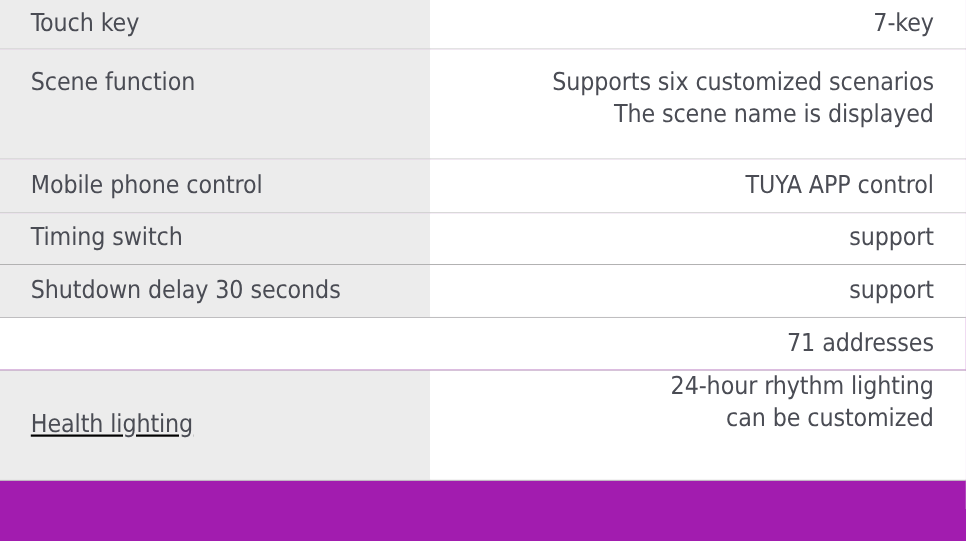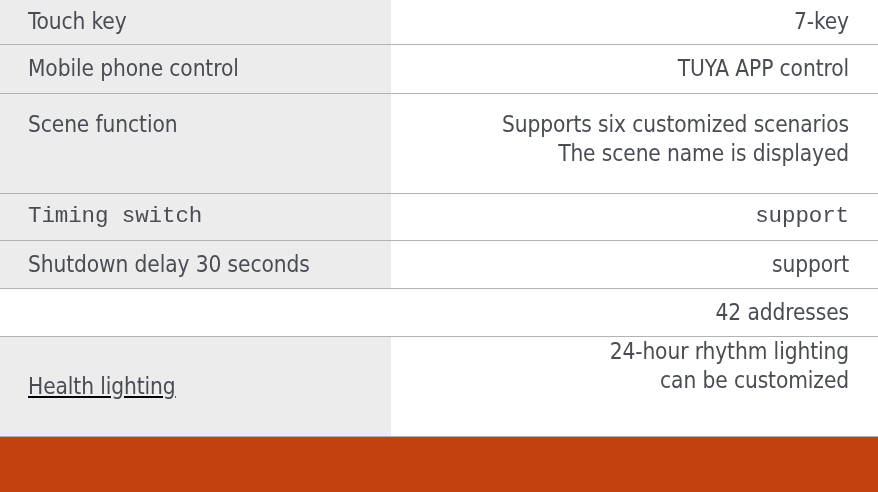--- a/index.html
+++ b/index.html
@@ -11,21 +11,21 @@
     width: 878px;
     height: 492px;
     overflow: hidden;
     font-family: "DejaVu Sans", "Liberation Sans", sans-serif;
   }
 
   #spec-table {
     width: 878px;
     height: 492px;
     position: relative;
-    background: #c2410c;
+    background: #a21caf;
     box-sizing: border-box;
   }
 
   .spec-row {
     position: relative;
     display: flex;
     width: 878px;
     box-sizing: border-box;
     border-bottom: 1px solid #b2b2b2;
     background: #ffffff;
@@ -66,21 +66,21 @@
     font-stretch: condensed;
     white-space: pre-line;
     display: block;
   }
   .cell-value .txt { text-align: right; }
   .cell-label .txt { text-align: left; }
 
   
   .h-44 { height: 45px; }
   .h-49 { height: 49px; }
-  .h-47 { height: 47px; font-family: Liberation Mono, monospace; }
+  .h-47 { height: 47px; }
   .h-48 { height: 48px; }
   .h-100 { height: 100px; }
 
   
   .row-tall .cell-label  { align-items: flex-start; padding-top: 16px; }
   .row-tall .cell-value  { align-items: flex-start; padding-top: 16px; }
 
   
   .row-tall-center .cell-label { align-items: center; text-decoration: underline; }
   .row-tall-center .cell-value { align-items: flex-start; }
@@ -91,56 +91,56 @@
 <div id="spec-table">
 
 <div class="spec-row h-44">
       <div class="cell-label">
         <span class="txt">Touch key</span>
       </div>
       <div class="cell-value">
         <span class="txt">7-key</span>
       </div>
     </div>
-    <div class="spec-row h-49">
-      <div class="cell-label">
-        <span class="txt">Mobile phone control</span>
-      </div>
-      <div class="cell-value">
-        <span class="txt">TUYA APP control</span>
-      </div>
-    </div>
     <div class="spec-row h-100 row-tall">
       <div class="cell-label">
         <span class="txt">Scene function</span>
       </div>
       <div class="cell-value">
         <span class="txt">Supports six customized scenarios
 The scene name is displayed</span>
+      </div>
+    </div>
+    <div class="spec-row h-49">
+      <div class="cell-label">
+        <span class="txt">Mobile phone control</span>
+      </div>
+      <div class="cell-value">
+        <span class="txt">TUYA APP control</span>
       </div>
     </div>
     <div class="spec-row h-47">
       <div class="cell-label">
         <span class="txt">Timing switch</span>
       </div>
       <div class="cell-value">
         <span class="txt">support</span>
       </div>
     </div>
     <div class="spec-row h-48">
       <div class="cell-label">
         <span class="txt">Shutdown delay 30 seconds</span>
       </div>
       <div class="cell-value">
         <span class="txt">support</span>
       </div>
     </div>
     <div class="spec-row h-48">
       <div class="cell-value">
-        <span class="txt">42 addresses</span>
+        <span class="txt">71 addresses</span>
       </div>
     </div>
     <div class="spec-row h-100 row-tall-center">
       <div class="cell-label">
         <span class="txt">Health lighting</span>
       </div>
       <div class="cell-value">
         <span class="txt">24-hour rhythm lighting
 can be customized</span>
       </div>

